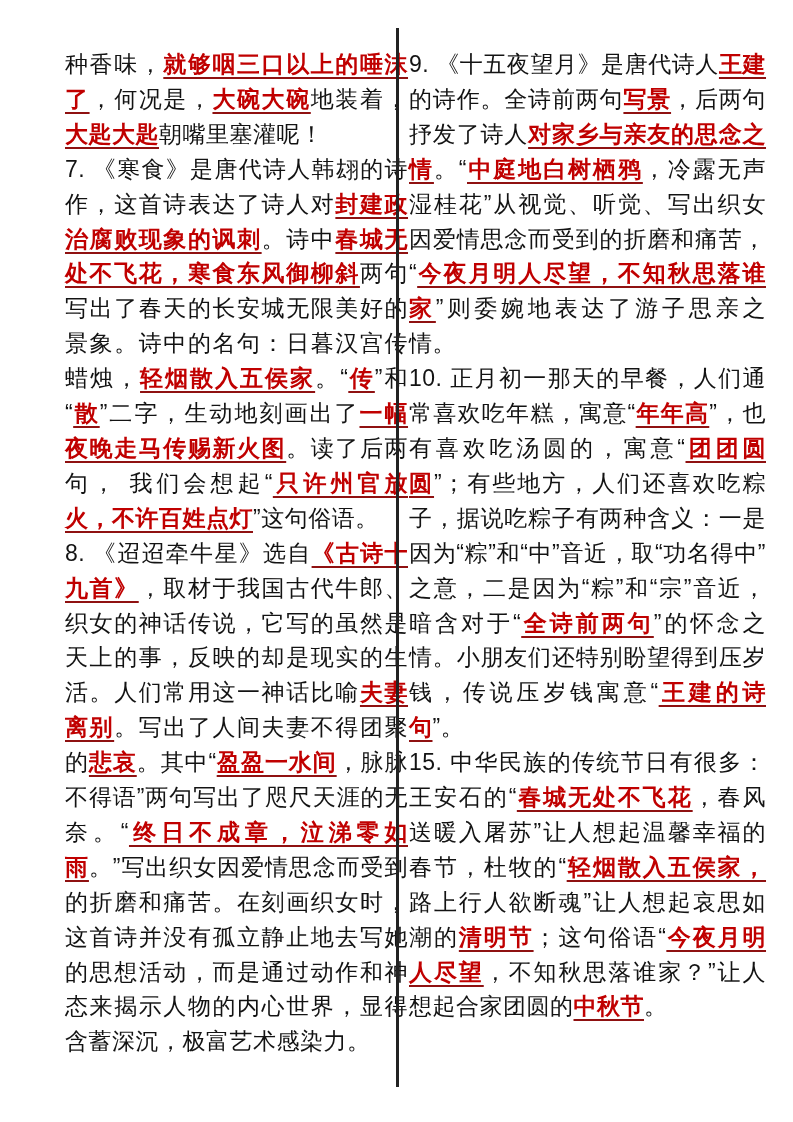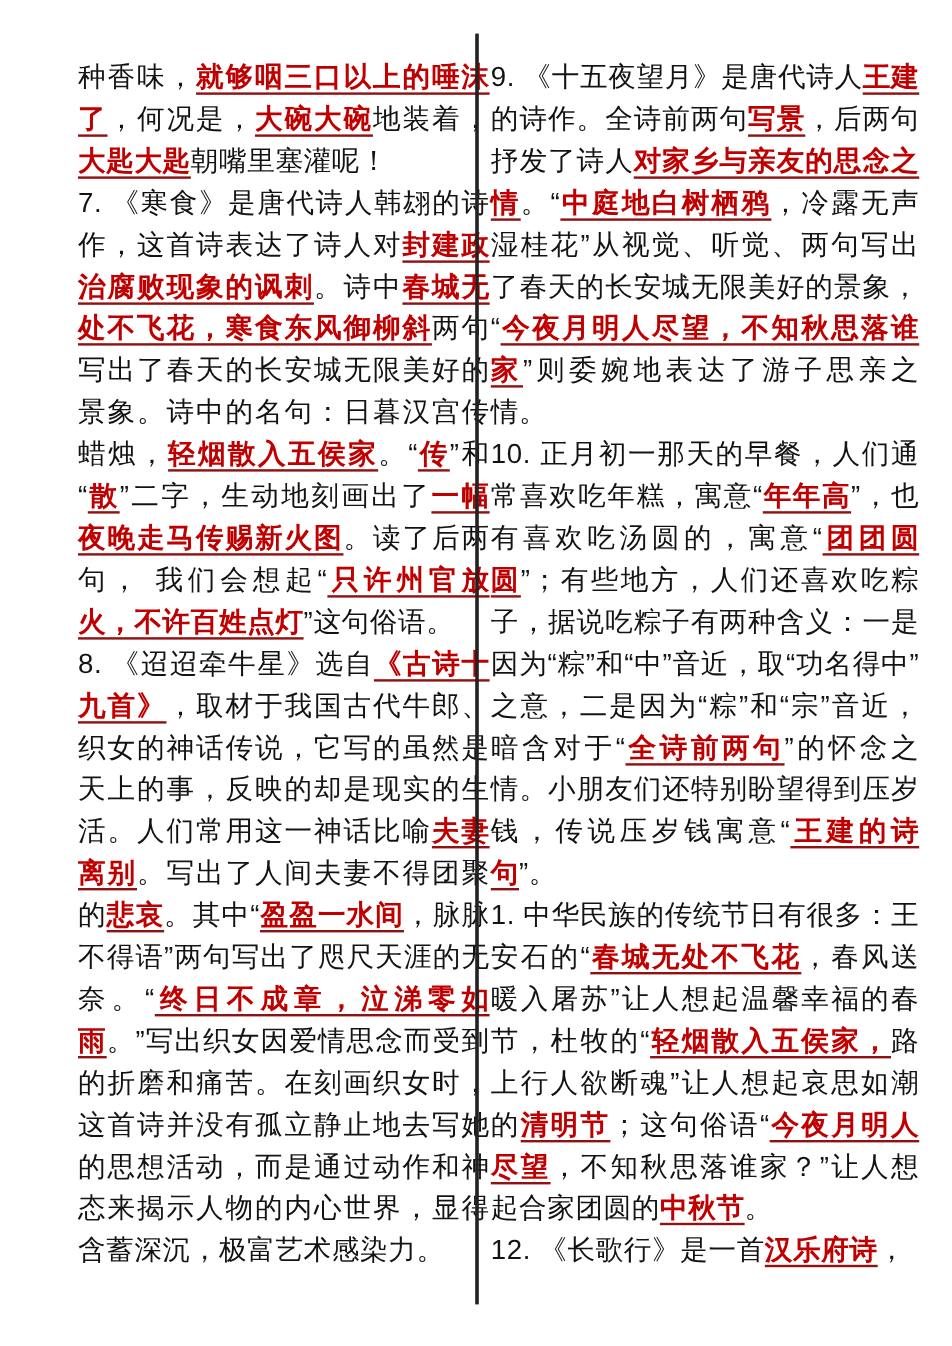--- a/index.html
+++ b/index.html
@@ -49,18 +49,17 @@
 <body>
 
 <div class="sheet">
   <div class="column left">
       <p><span>种香味，</span><span class="hl">就够咽三口以上的唾沫了</span><span>，何况是，</span><span class="hl">大碗大碗</span><span>地装着，</span><span class="hl">大匙大匙</span><span>朝嘴里塞灌呢！</span></p>
       <p><span>7. 《寒食》是唐代诗人韩翃的诗作，这首诗表达了诗人对</span><span class="hl">封建政治腐败现象的讽刺</span><span>。诗中</span><span class="hl">春城无处不飞花，寒食东风御柳斜</span><span>两句写出了春天的长安城无限美好的景象。诗中的名句：日暮汉宫传蜡烛，</span><span class="hl">轻烟散入五侯家</span><span>。“</span><span class="hl">传</span><span>”和“</span><span class="hl">散</span><span>”二字，生动地刻画出了</span><span class="hl">一幅夜晚走马传赐新火图</span><span>。读了后两句， 我们会想起“</span><span class="hl">只许州官放火，不许百姓点灯</span><span>”这句俗语。</span></p>
       <p><span>8. 《迢迢牵牛星》选自</span><span class="hl">《古诗十九首》</span><span>，取材于我国古代牛郎、织女的神话传说，它写的虽然是天上的事，反映的却是现实的生活。人们常用这一神话比喻</span><span class="hl">夫妻离别</span><span>。写出了人间夫妻不得团聚的</span><span class="hl">悲哀</span><span>。其中“</span><span class="hl">盈盈一水间</span><span>，脉脉不得语”两句写出了咫尺天涯的无奈。“</span><span class="hl">终日不成章，泣涕零如雨</span><span>。”写出织女因爱情思念而受到的折磨和痛苦。在刻画织女时，这首诗并没有孤立静止地去写她的思想活动，而是通过动作和神态来揭示人物的内心世界，显得含蓄深沉，极富艺术感染力。</span></p>
     </div>
   <div class="divider"></div>
   <div class="column right">
-      <p><span>9. 《十五夜望月》是唐代诗人</span><span class="hl">王建</span><span>的诗作。全诗前两句</span><span class="hl">写景</span><span>，后两句抒发了诗人</span><span class="hl">对家乡与亲友的思念之情</span><span>。“</span><span class="hl">中庭地白树栖鸦</span><span>，冷露无声湿桂花”从视觉、听觉、两句写出了春天的长安城无限美好的景象，“</span><span class="hl">今夜月明人尽望，不知秋思落谁家</span><span>”则委婉地表达了游子思亲之情。</span></p>
+      <p><span>9. 《十五夜望月》是唐代诗人</span><span class="hl">王建</span><span>的诗作。全诗前两句</span><span class="hl">写景</span><span>，后两句抒发了诗人</span><span class="hl">对家乡与亲友的思念之情</span><span>。“</span><span class="hl">中庭地白树栖鸦</span><span>，冷露无声湿桂花”从视觉、听觉、写出织女因爱情思念而受到的折磨和痛苦，“</span><span class="hl">今夜月明人尽望，不知秋思落谁家</span><span>”则委婉地表达了游子思亲之情。</span></p>
       <p><span>10. 正月初一那天的早餐，人们通常喜欢吃年糕，寓意“</span><span class="hl">年年高</span><span>”，也有喜欢吃汤圆的，寓意“</span><span class="hl">团团圆圆</span><span>”；有些地方，人们还喜欢吃粽子，据说吃粽子有两种含义：一是因为“粽”和“中”音近，取“功名得中”之意，二是因为“粽”和“宗”音近，暗含对于“</span><span class="hl">全诗前两句</span><span>”的怀念之情。小朋友们还特别盼望得到压岁钱，传说压岁钱寓意“</span><span class="hl">王建的诗句</span><span>”。</span></p>
-      <p><span>1. 中华民族的传统节日有很多：王安石的“</span><span class="hl">春城无处不飞花</span><span>，春风送暖入屠苏”让人想起温馨幸福的春节，杜牧的“</span><span class="hl">轻烟散入五侯家，</span><span>路上行人欲断魂”让人想起哀思如潮的</span><span class="hl">清明节</span><span>；这句俗语“</span><span class="hl">今夜月明人尽望</span><span>，不知秋思落谁家？”让人想起合家团圆的</span><span class="hl">中秋节</span><span>。</span></p>
-      <p><span>12. 《长歌行》是一首</span><span class="hl">汉乐府诗</span><span>，</span></p>
+      <p><span>15. 中华民族的传统节日有很多：王安石的“</span><span class="hl">春城无处不飞花</span><span>，春风送暖入屠苏”让人想起温馨幸福的春节，杜牧的“</span><span class="hl">轻烟散入五侯家，</span><span>路上行人欲断魂”让人想起哀思如潮的</span><span class="hl">清明节</span><span>；这句俗语“</span><span class="hl">今夜月明人尽望</span><span>，不知秋思落谁家？”让人想起合家团圆的</span><span class="hl">中秋节</span><span>。</span></p>
     </div>
 </div>
 
 </body></html>

